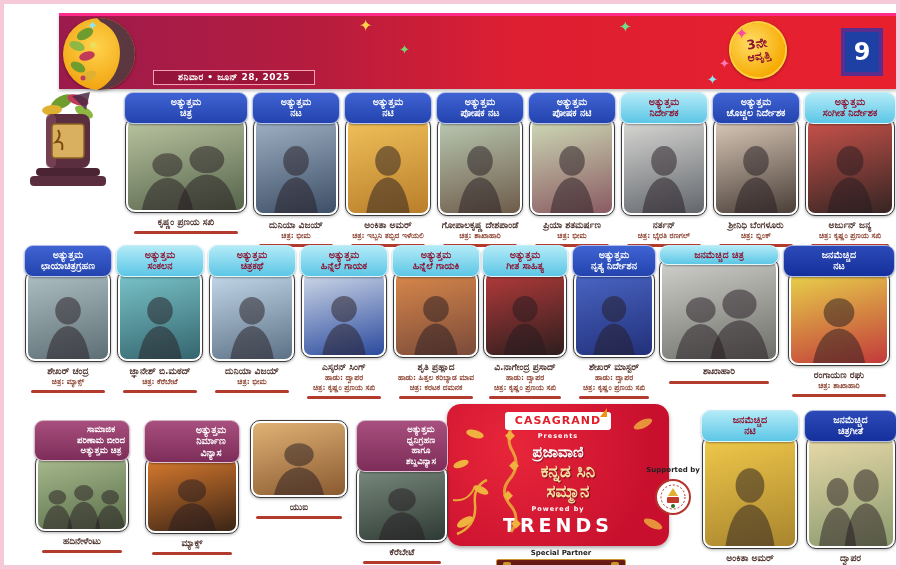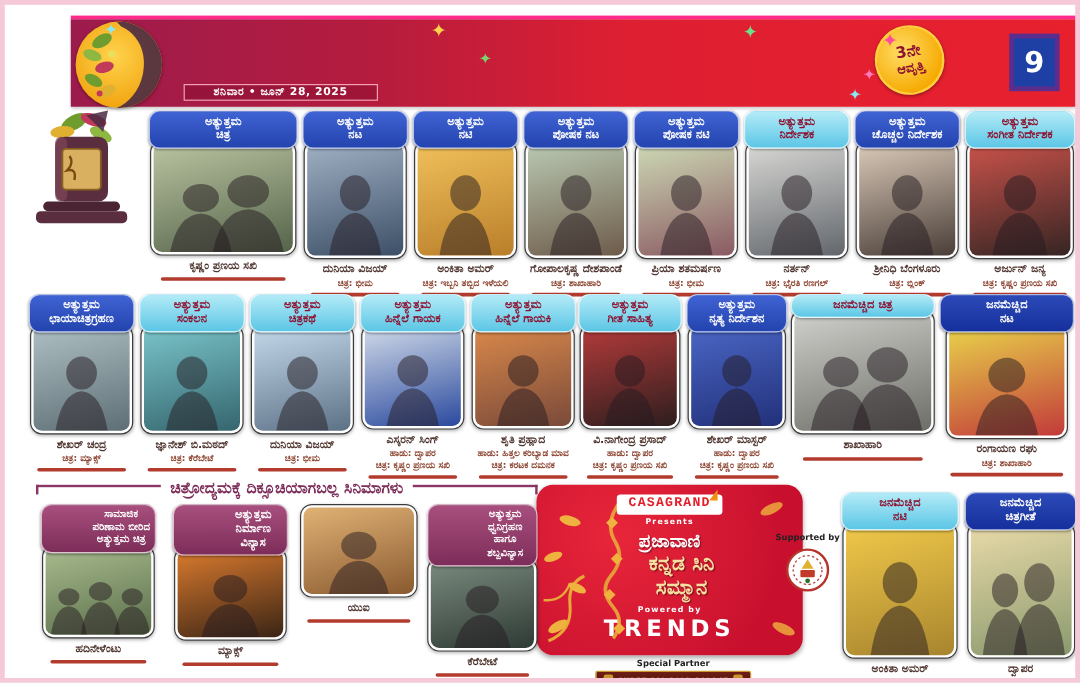--- a/index.html
+++ b/index.html
@@ -79,29 +79,29 @@
   .bl-title .t{padding:0 8px;white-space:nowrap;}
   
   .sponsor-card{
     position:absolute;left:443px;top:400px;width:222px;height:142px;border-radius:14px;
     background:radial-gradient(circle at 30% 30%,#e8263a,#c8102e 75%);
     box-shadow:0 2px 4px rgba(0,0,0,.35);overflow:hidden;text-align:center;color:#fff;
   }
   .sponsor-card .deco{position:absolute;left:0;top:0;width:100%;height:100%;pointer-events:none;}
   .cg-box{
     position:relative;display:inline-block;margin-top:8px;background:#fff;border-radius:3px;
-    padding:2px 10px 3px;color:#e31e2a;font-weight:bold;font-size:11px;letter-spacing:1px;font-family:Liberation Mono, monospace;
+    padding:2px 10px 3px;color:#e31e2a;font-weight:bold;font-size:11px;letter-spacing:1px;
   }
   .cg-flag{position:absolute;right:4px;top:-4px;width:0;height:0;border-left:7px solid transparent;border-bottom:9px solid #f29111;}
   .presents{font-size:6.5px;letter-spacing:1px;font-weight:bold;margin-top:2px;}
   .sp-masthead{font-size:15px;font-weight:bold;text-shadow:1px 1px 1px rgba(60,0,10,.5);margin-top:3px;}
   .sp-title{font-size:17px;font-weight:bold;color:#f7dfa0;text-shadow:1px 1px 1px rgba(60,0,10,.6);line-height:1.2;padding-left:20px;}
   .powered{font-size:6.5px;letter-spacing:1px;font-weight:bold;margin-top:3px;}
   .trends{font-size:19px;font-weight:bold;letter-spacing:4px;margin-top:1px;}
-  .supported{position:absolute;left:634px;top:440px;width:70px;text-align:center;font-size:7px;font-weight:bold;color:#222;}
+  .supported{position:absolute;left:634px;top:462px;width:70px;text-align:center;font-size:7px;font-weight:bold;color:#222;}
   .seal{margin:4px auto 0;width:38px;height:38px;}
   .special-partner{position:absolute;left:492px;top:545px;width:130px;text-align:center;}
   .special-partner .lbl{font-size:7px;font-weight:bold;color:#222;}
   .gold-strip{
     margin-top:2px;height:16px;background:linear-gradient(180deg,#6e1d14,#4a100c);
     border:1px solid #c9962e;border-radius:2px;display:flex;align-items:center;justify-content:center;gap:4px;
     color:#f2cf7a;font-size:6px;font-weight:bold;letter-spacing:.4px;
   }
   .gold-dot{width:8px;height:10px;background:#c9962e;border-radius:2px;}
 </style>
@@ -150,25 +150,20 @@
       <rect x="34" y="24" width="44" height="54" rx="8" fill="#5a2e3e"></rect>
       <rect x="34" y="24" width="10" height="54" rx="5" fill="#7a4456" opacity=".8"></rect>
       <rect x="40" y="34" width="32" height="34" rx="3" fill="#d9b060"></rect>
       <rect x="40" y="34" width="32" height="34" rx="3" fill="none" stroke="#8a6020" stroke-width="1.5"></rect>
       <path d="M46,40 q4,6 -2,12 q8,-2 6,8" stroke="#7a4a10" stroke-width="2" fill="none"></path>
       <rect x="24" y="78" width="64" height="8" rx="4" fill="#4a2433"></rect>
       <rect x="18" y="86" width="76" height="10" rx="4" fill="#5a2e3e"></rect>
     </svg>
   </div>
 
-  <div class="bl-title">
-    <div class="bracket"></div>
-    <div class="t">ಚಿತ್ರೋದ್ಯಮಕ್ಕೆ ದಿಕ್ಸೂಚಿಯಾಗಬಲ್ಲ ಸಿನಿಮಾಗಳು</div>
-    <div class="bracket rt"></div>
-  </div>
 
   <div class="sponsor-card">
     <svg class="deco" viewBox="0 0 222 142">
       <path d="M10,130 q20,-8 18,-30 q-2,-18 12,-24" stroke="#e8a838" stroke-width="2.5" fill="none"></path>
       <path d="M6,96 q16,2 22,-14" stroke="#e8a838" stroke-width="2" fill="none"></path>
       <ellipse cx="18" cy="118" rx="9" ry="4" fill="#f0b23e" transform="rotate(-30 18 118)"></ellipse>
       <ellipse cx="34" cy="86" rx="8" ry="3.5" fill="#f0b23e" transform="rotate(25 34 86)"></ellipse>
       <ellipse cx="14" cy="60" rx="8" ry="3.5" fill="#f0b23e" transform="rotate(-20 14 60)"></ellipse>
       <ellipse cx="28" cy="30" rx="9" ry="4" fill="#f0b23e" transform="rotate(15 28 30)"></ellipse>
       <path d="M70,14 q-14,18 -4,34 q8,14 -4,28 q-10,12 2,26 q10,12 0,26" stroke="#e8a838" stroke-width="3" fill="none" opacity=".9"></path>

